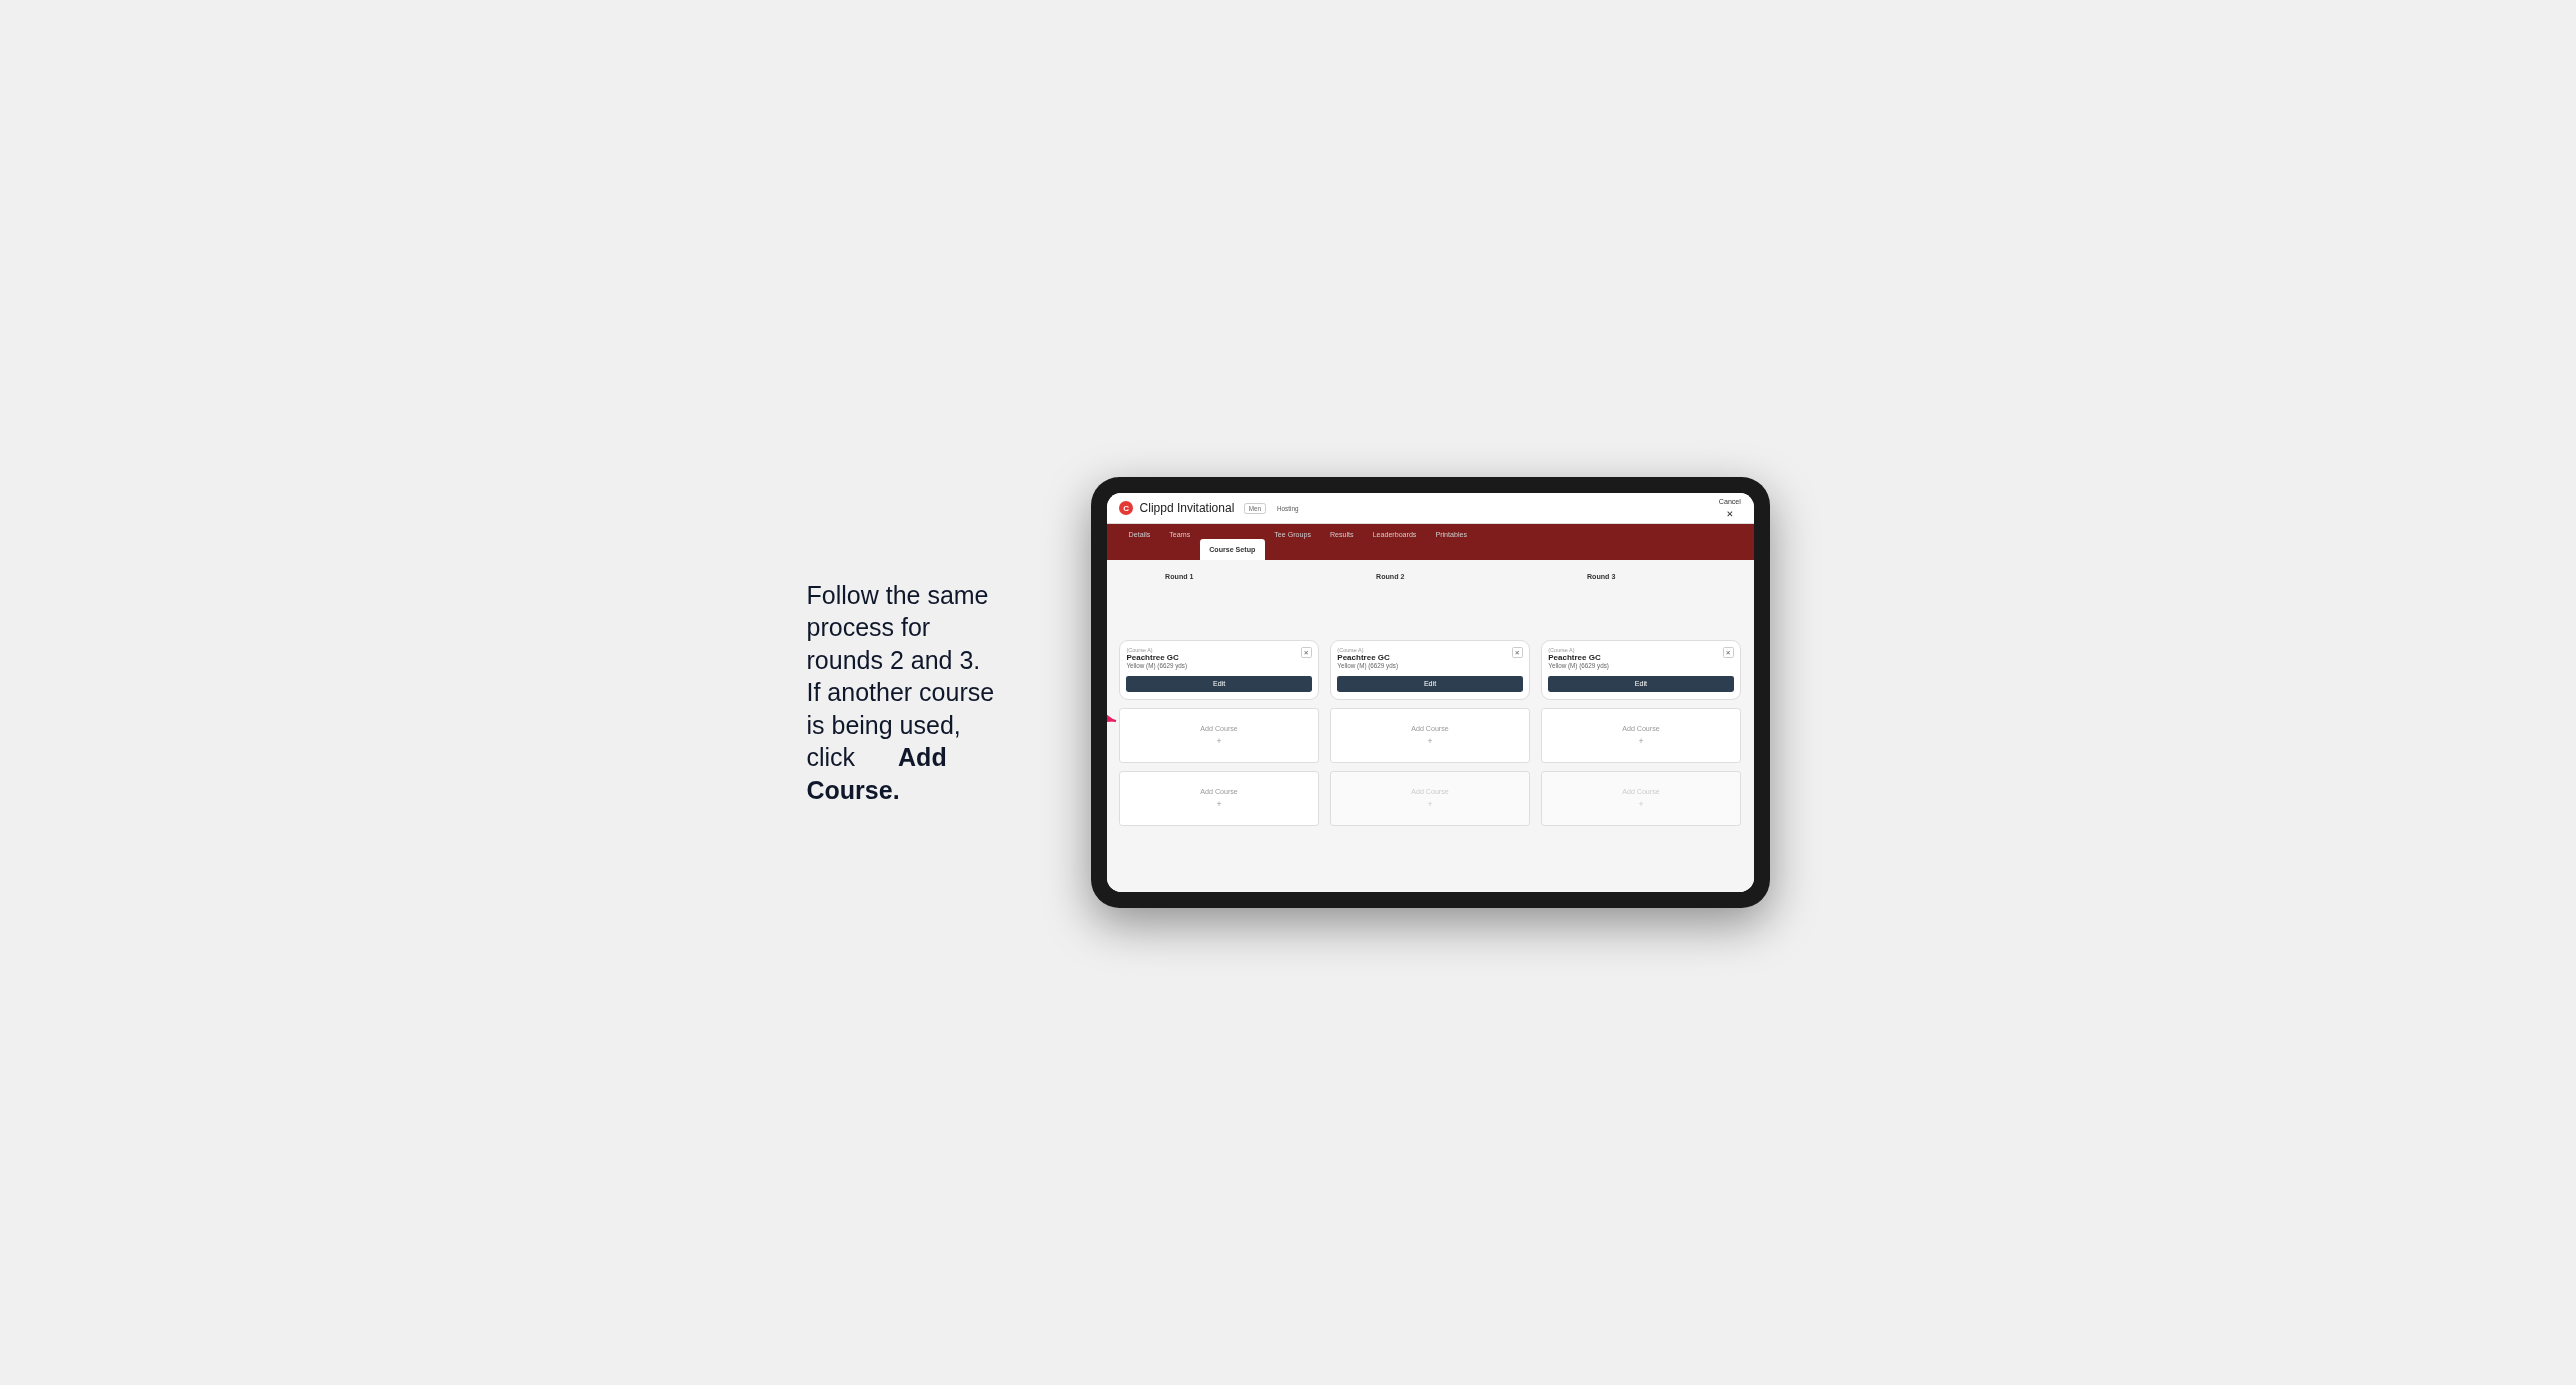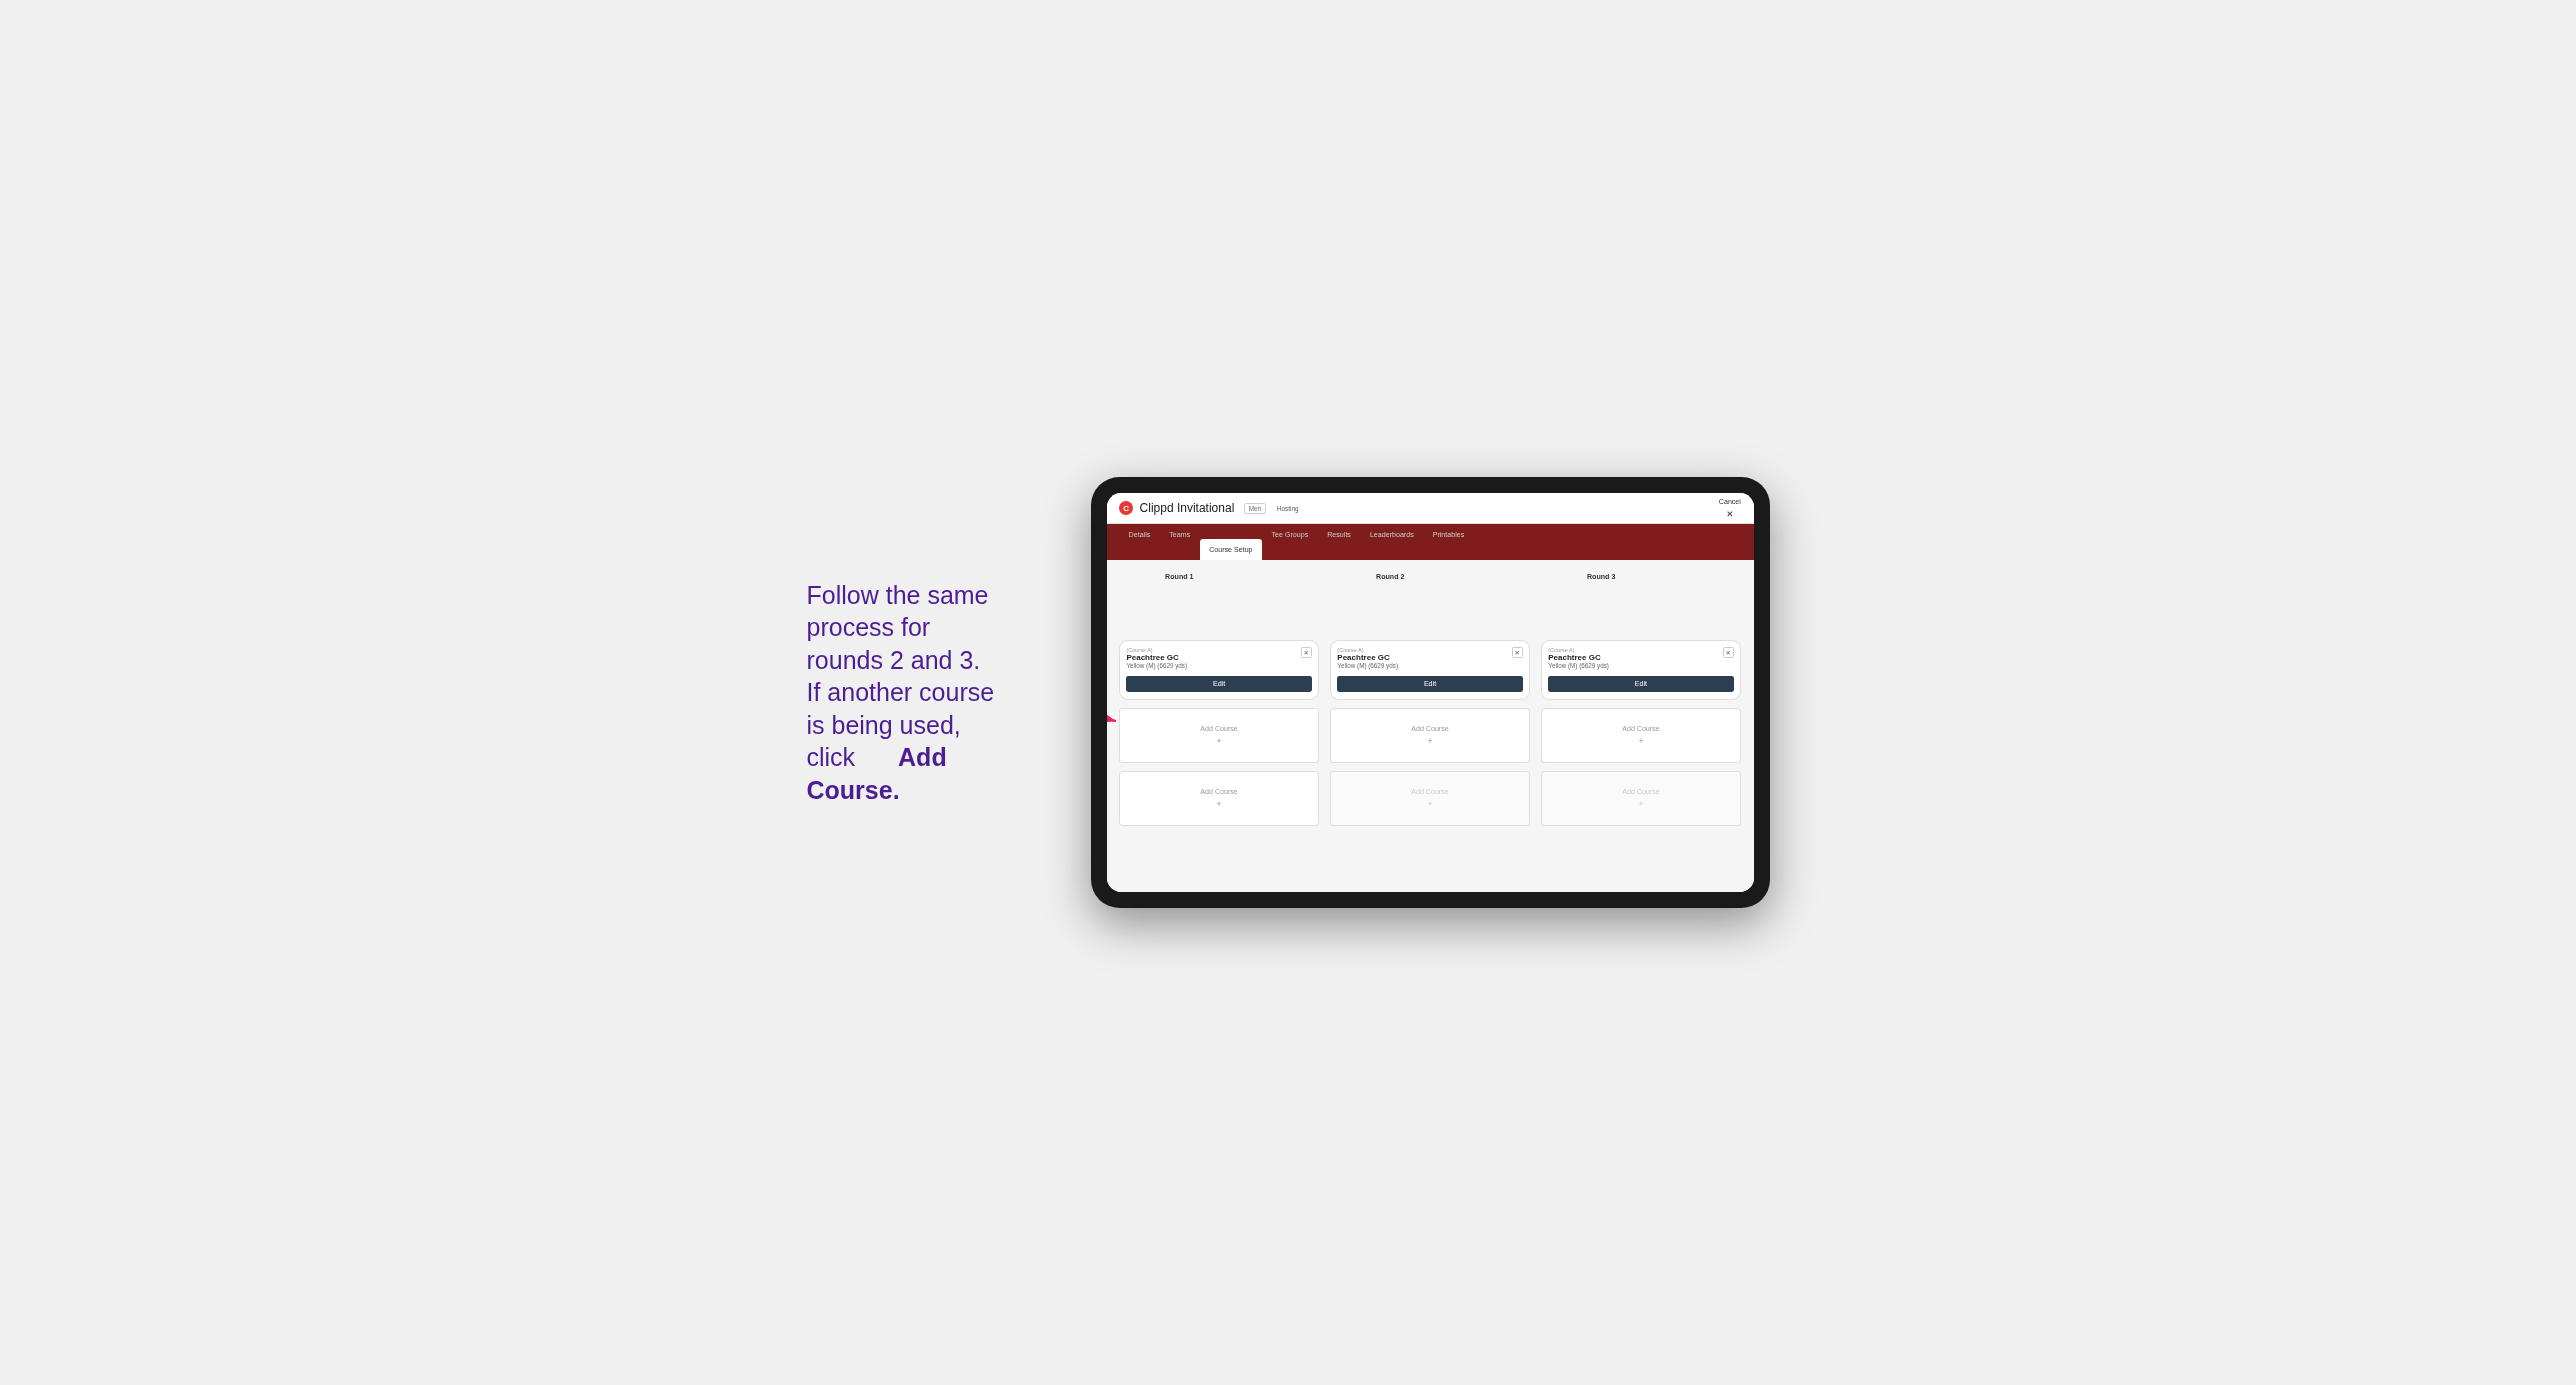--- a/index.html
+++ b/index.html
@@ -19,21 +19,21 @@
       justify-content: center;
       width: 100%;
       max-width: 1106px;
       gap: 47px;
     }
 
     .instruction-text {
       flex: 0 0 237px;
       font-size: 25px;
       line-height: 1.3;
-      color: #4c1d95;
+      color: #0f172a;
     }
     .instruction-text strong {
       font-weight: 900;
       margin-left: 36px;
     }
 
     
     .tablet-frame {
       flex: 1;
       max-width: 679px;
@@ -170,21 +170,21 @@
     .sub-nav-tab {
       font-size: 7.1px;
       color: #ccc;
       padding: 6.3px 9.5px;
       cursor: pointer;
       text-decoration: none;
     }
     .sub-nav-tab.active {
       background: #fff;
       color: #333;
-      font-weight: 400;
+      font-weight: 700;
       border-radius: 3.2px 3.2px 0 0;
       margin-top: 15px;
     }
 
     
     .main-content {
       background: #f5f5f5;
       padding: 12.6px;
       min-height: 332px;
     }

